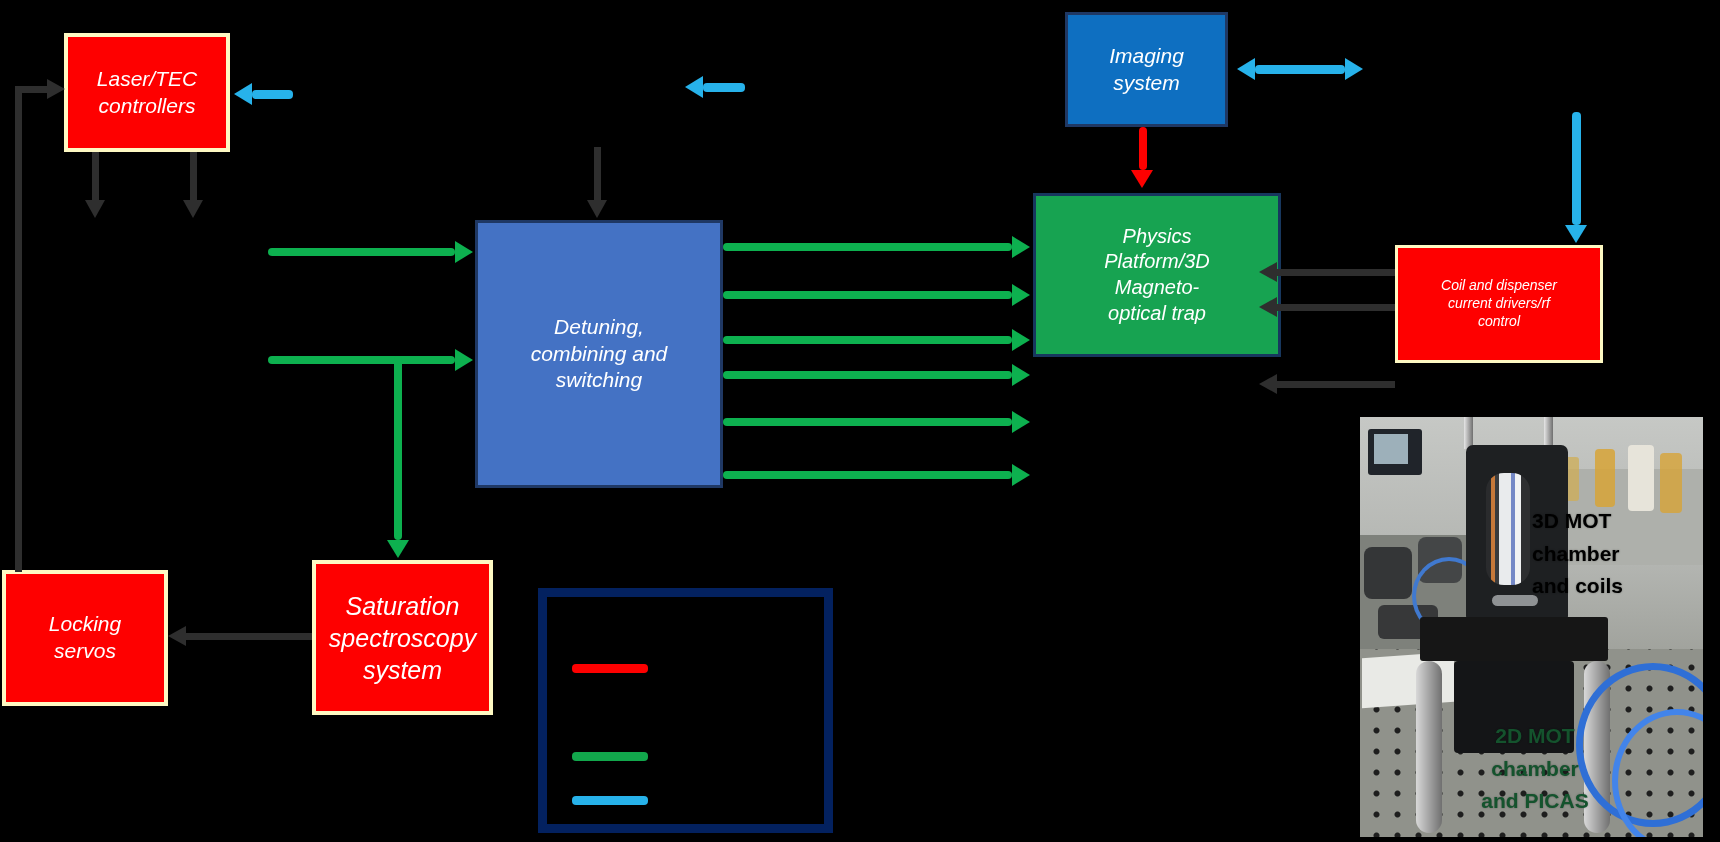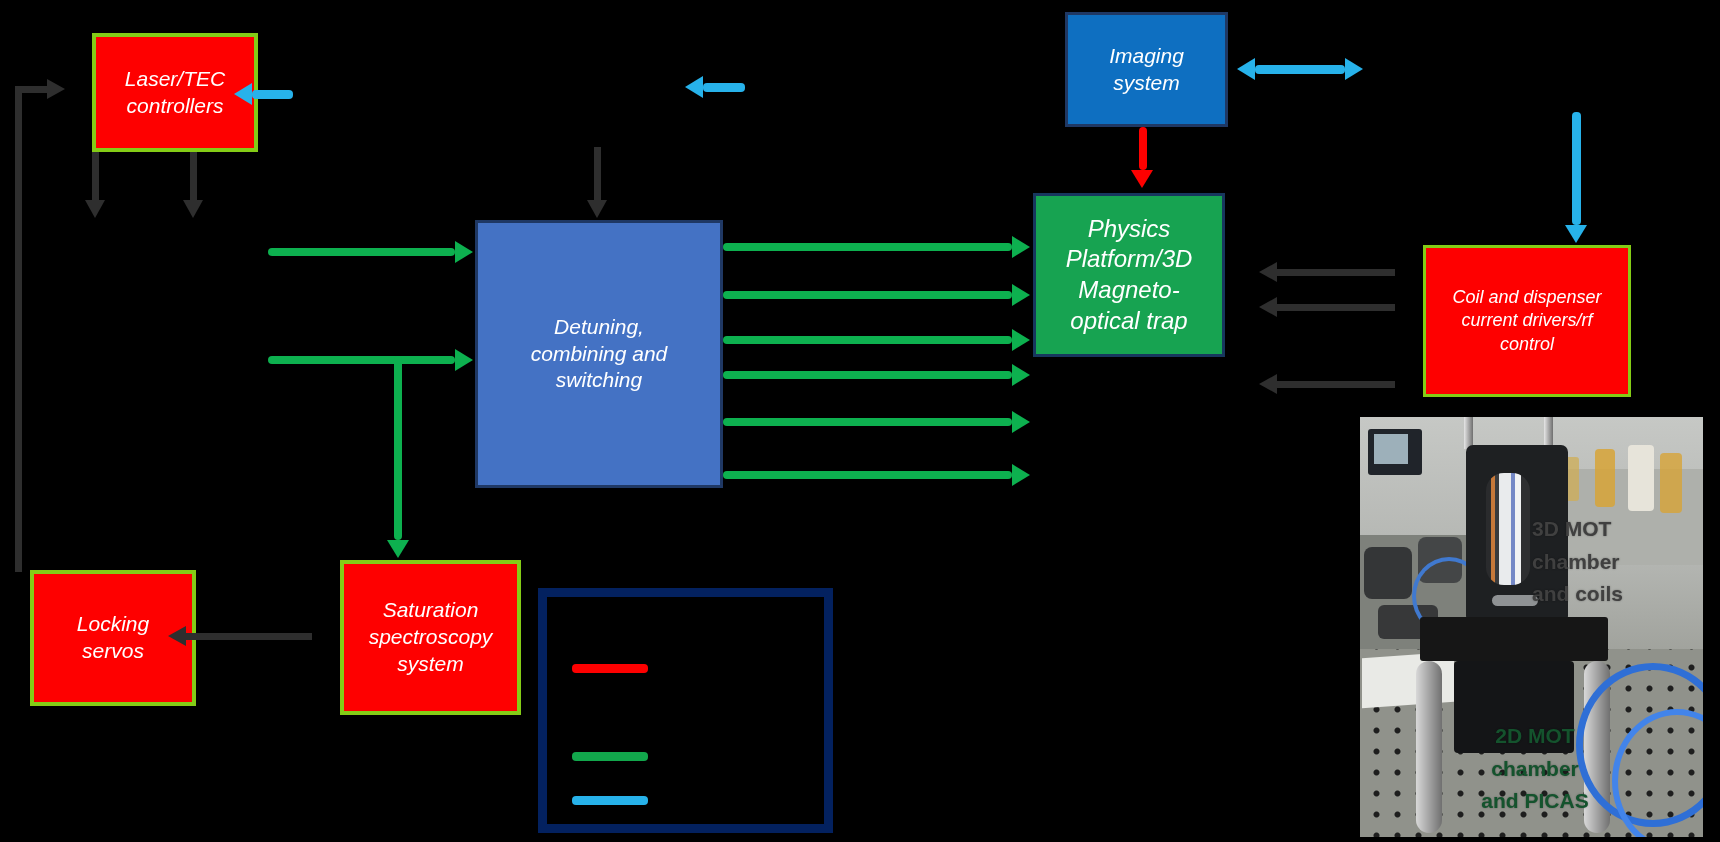--- a/index.html
+++ b/index.html
@@ -1,21 +1,21 @@
 <!DOCTYPE html>
 <html style="--signal: #2e2e2e; --laser: #0db04f; --imagingarrow: #fe0000; --computer: #27b2ea;"><head>
 <meta charset="utf-8">
 <style>
   html,body{margin:0;padding:0;background:#000;}
   .stage{position:relative;width:1720px;height:842px;background:#000;overflow:hidden;
          font-family:"Liberation Sans",sans-serif;}
   .box{position:absolute;box-sizing:border-box;display:flex;align-items:center;justify-content:center;
        text-align:center;color:#fff;}
   .box .lbl{white-space:pre-line;line-height:1.28;font-style:italic;}
-  .b-navy{border:4px solid #84cc16;margin-left:28px;}
+  .b-navy{border:4px solid #fef9c3;}
   .b-navy3{border:3px solid #1f3864;}
   .stem{position:absolute;}
   .tri{position:absolute;width:0;height:0;}
   :root{--signal:#2e2e2e;--laser:#0db04f;--imagingarrow:#fe0000;--computer:#27b2ea;}
   
   .legend{position:absolute;box-sizing:border-box;border:9px solid #03215f;background:#000;}
   .legend .key{position:absolute;width:76px;height:9px;border-radius:4px;}
   
   .photo{position:absolute;overflow:hidden;background:#a9aba7;}
   .ph{position:absolute;}
@@ -38,40 +38,40 @@
     <span class="lbl">Detuning,
 combining and
 switching</span>
   </div>
 
   <div class="box b-navy3" style="left: 1065px; top: 12px; width: 163px; height: 115px; font-size: 21px; background: rgb(14, 111, 193);">
     <span class="lbl">Imaging
 system</span>
   </div>
 
-  <div class="box b-navy3" style="left: 1033px; top: 193px; width: 192px; height: 164px; font-size: 24px; border-color: rgb(23, 55, 94); background: rgb(23, 163, 81);">
+  <div class="box b-navy3" style="left: 1033px; top: 193px; width: 248px; height: 164px; font-size: 20px; border-color: rgb(23, 55, 94); background: rgb(23, 163, 81);">
     <span class="lbl">Physics
 Platform/3D
 Magneto-
 optical trap</span>
   </div>
 
 
-  <div class="box b-navy" style="left: 1395px; top: 245px; width: 208px; height: 152px; font-size: 18px; border-width: 3px; background: rgb(254, 0, 0);">
+  <div class="box b-navy" style="left: 1395px; top: 245px; width: 208px; height: 118px; font-size: 14px; border-width: 3px; background: rgb(254, 0, 0);">
     <span class="lbl">Coil and dispenser
 current drivers/rf
 control</span>
   </div>
 
   <div class="box b-navy" style="left: 2px; top: 570px; width: 166px; height: 136px; font-size: 21px; background: rgb(254, 0, 0);">
     <span class="lbl">Locking
 servos</span>
   </div>
 
-  <div class="box b-navy" style="left: 312px; top: 560px; width: 181px; height: 155px; font-size: 21px; background: rgb(254, 0, 0); justify-content: center;">
+  <div class="box b-navy" style="left: 312px; top: 560px; width: 181px; height: 155px; font-size: 25px; background: rgb(254, 0, 0); justify-content: center;">
     <span class="lbl">Saturation
 spectroscopy
 system</span>
   </div>
 
   <div>
     <div class="stem" style="left:92px;top:152px;width:7px;height:50px;background:var(--signal);"></div>
     <div class="tri" style="left:85px;top:200px;border-left:10px solid transparent;border-right:10px solid transparent;border-top:18px solid var(--signal);"></div>
   </div>
   <div>
@@ -214,21 +214,21 @@
     <div class="ph" style="left:60px;top:200px;width:188px;height:44px;background:#161616;border-radius:3px;"></div>
 
     <div class="ph" style="left:94px;top:244px;width:120px;height:92px;background:#141517;border-radius:4px;"></div>
 
     <div class="ph" style="left:56px;top:244px;width:26px;height:172px;background:linear-gradient(90deg,#d8d8d8,#707070);border-radius:13px;"></div>
     <div class="ph" style="left:224px;top:244px;width:26px;height:172px;background:linear-gradient(90deg,#d8d8d8,#707070);border-radius:13px;"></div>
 
     <div class="ph" style="left:216px;top:246px;width:140px;height:150px;border:7px solid #2f6fd6;border-radius:50%;"></div>
     <div class="ph" style="left:252px;top:292px;width:118px;height:132px;border:6px solid #4284ea;border-radius:50%;"></div>
 
-    <div class="ph-label" style="left: 172px; top: 96px; color: #404040;">3D MOT
+    <div class="ph-label" style="left: 172px; top: 88px; color: #000000;">3D MOT
 chamber
 and coils</div>
     <div class="ph-label" style="left: 100px; top: 303px; text-align: center; width: 150px; color: #14532d;">2D MOT
 chamber
 and PICAS</div>
   </div>
 
 </div>
 
 </body></html>

